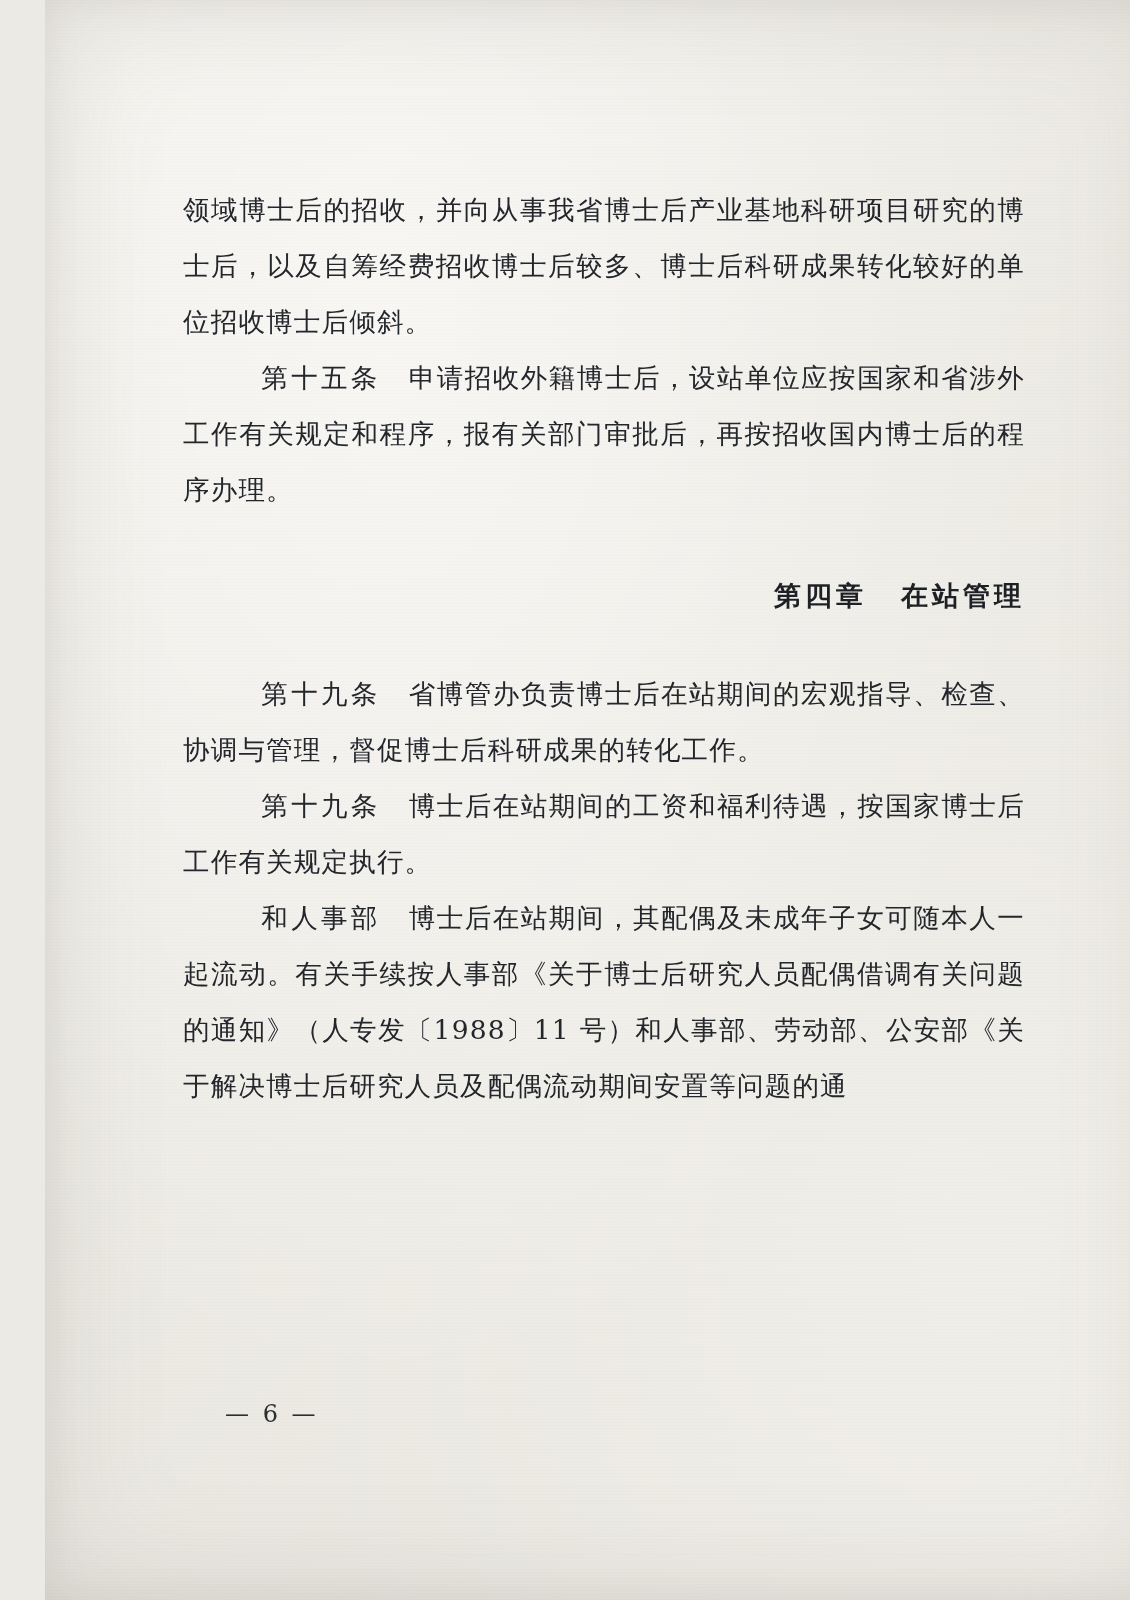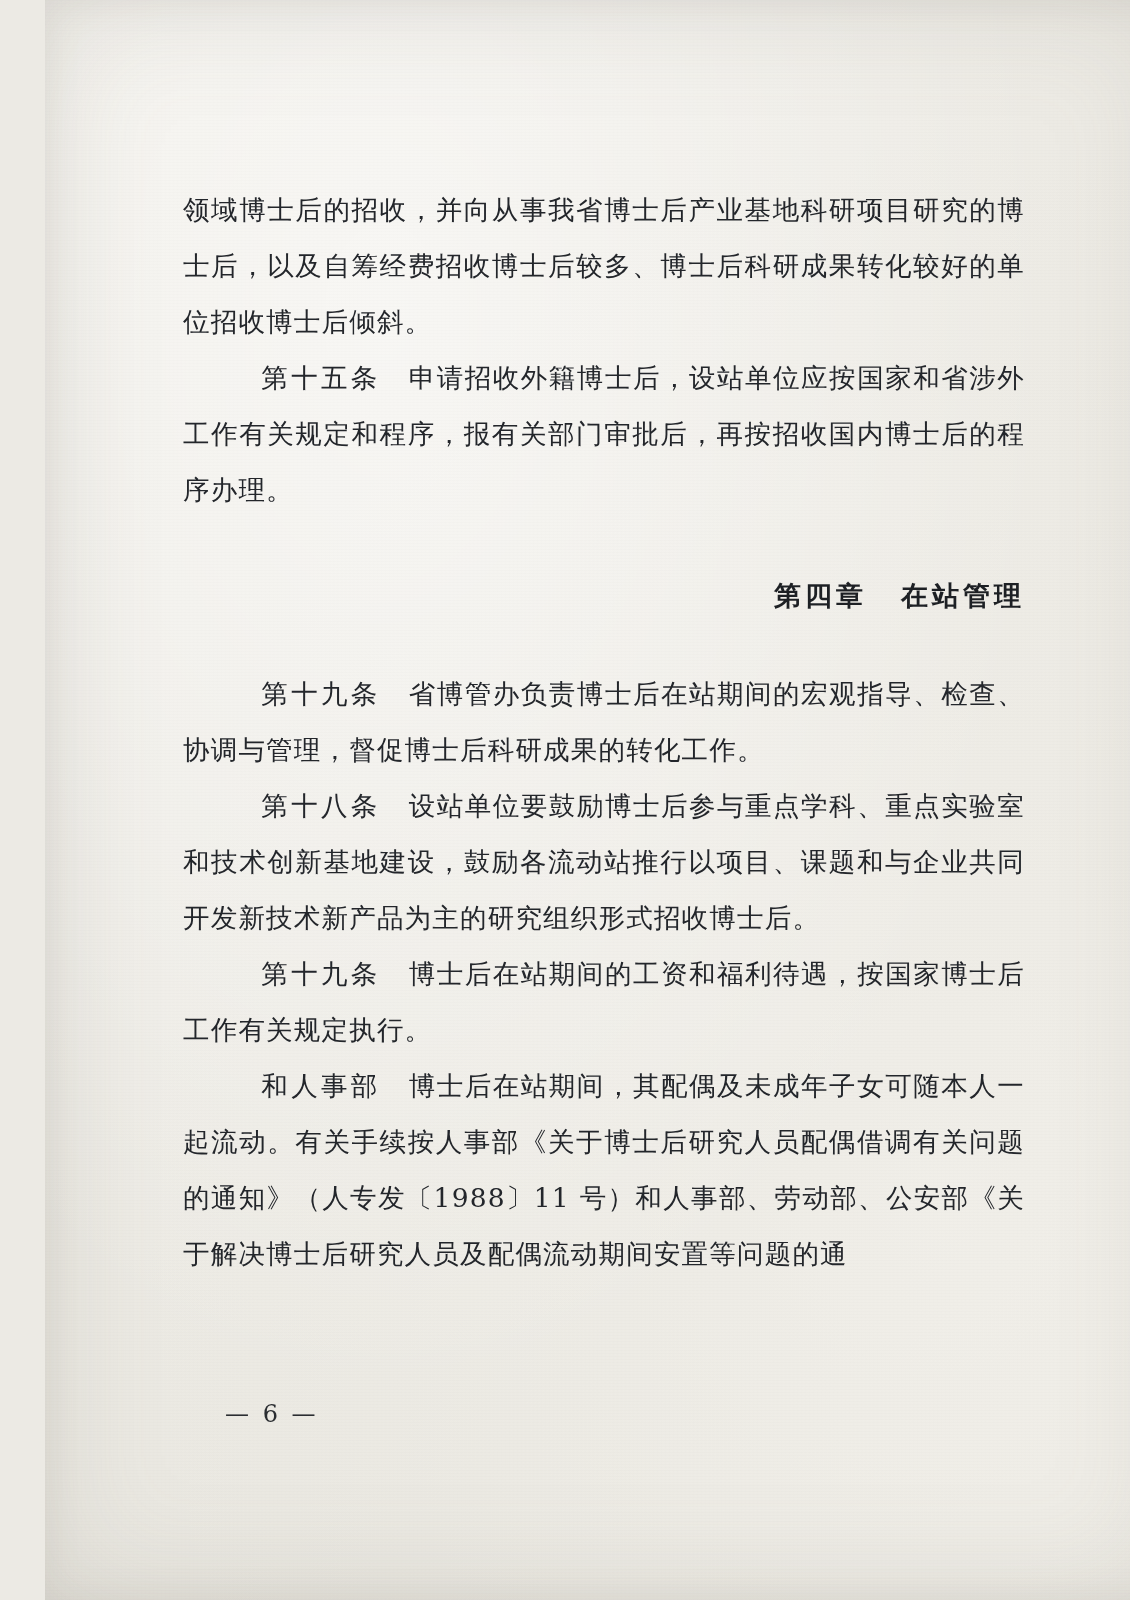--- a/index.html
+++ b/index.html
@@ -108,21 +108,20 @@
 
     <p class="para"><span>领域博士后的招收，并向从事我省博士后产业基地科研项目研究的博士后，以及自筹经费招收博士后较多、博士后科研成果转化较好的单位招收博士后倾斜。</span></p>
 
     <p class="para"><span class="indent"></span><span class="lead">第十五条</span><span>　申请招收外籍博士后，设站单位应按国家和省涉外工作有关规定和程序，报有关部门审批后，再按招收国内博士后的程序办理。</span></p>
 
     <h2 class="chapter"><span>第四章</span><span class="gap"></span><span>在站管理</span></h2>
 
     <p class="para"><span class="indent"></span><span class="lead">第十九条</span><span>　省博管办负责博士后在站期间的宏观指导、检查、协调与管理，督促博士后科研成果的转化工作。</span></p>
 
 
-    <p class="para"><span class="indent"></span><span class="lead">第十八条</span><span>　设站单位要鼓励博士后参与重点学科、重点实验室和技术创新基地建设，鼓励各流动站推行以项目、课题和与企业共同开发新技术新产品为主的研究组织形式招收博士后。</span></p>
 
     <p class="para"><span class="indent"></span><span class="lead">第十九条</span><span>　博士后在站期间的工资和福利待遇，按国家博士后工作有关规定执行。</span></p>
 
     <p class="para"><span class="indent"></span><span class="lead">和人事部</span><span>　博士后在站期间，其配偶及未成年子女可随本人一起流动。有关手续按人事部《关于博士后研究人员配偶借调有关问题的通知》（人专发〔1988〕11 号）和人事部、劳动部、公安部《关于解决博士后研究人员及配偶流动期间安置等问题的通</span></p>
 
   </div>
 
   <div class="footer">— 6 —</div>
 
   <div class="edge-shadow"></div>

